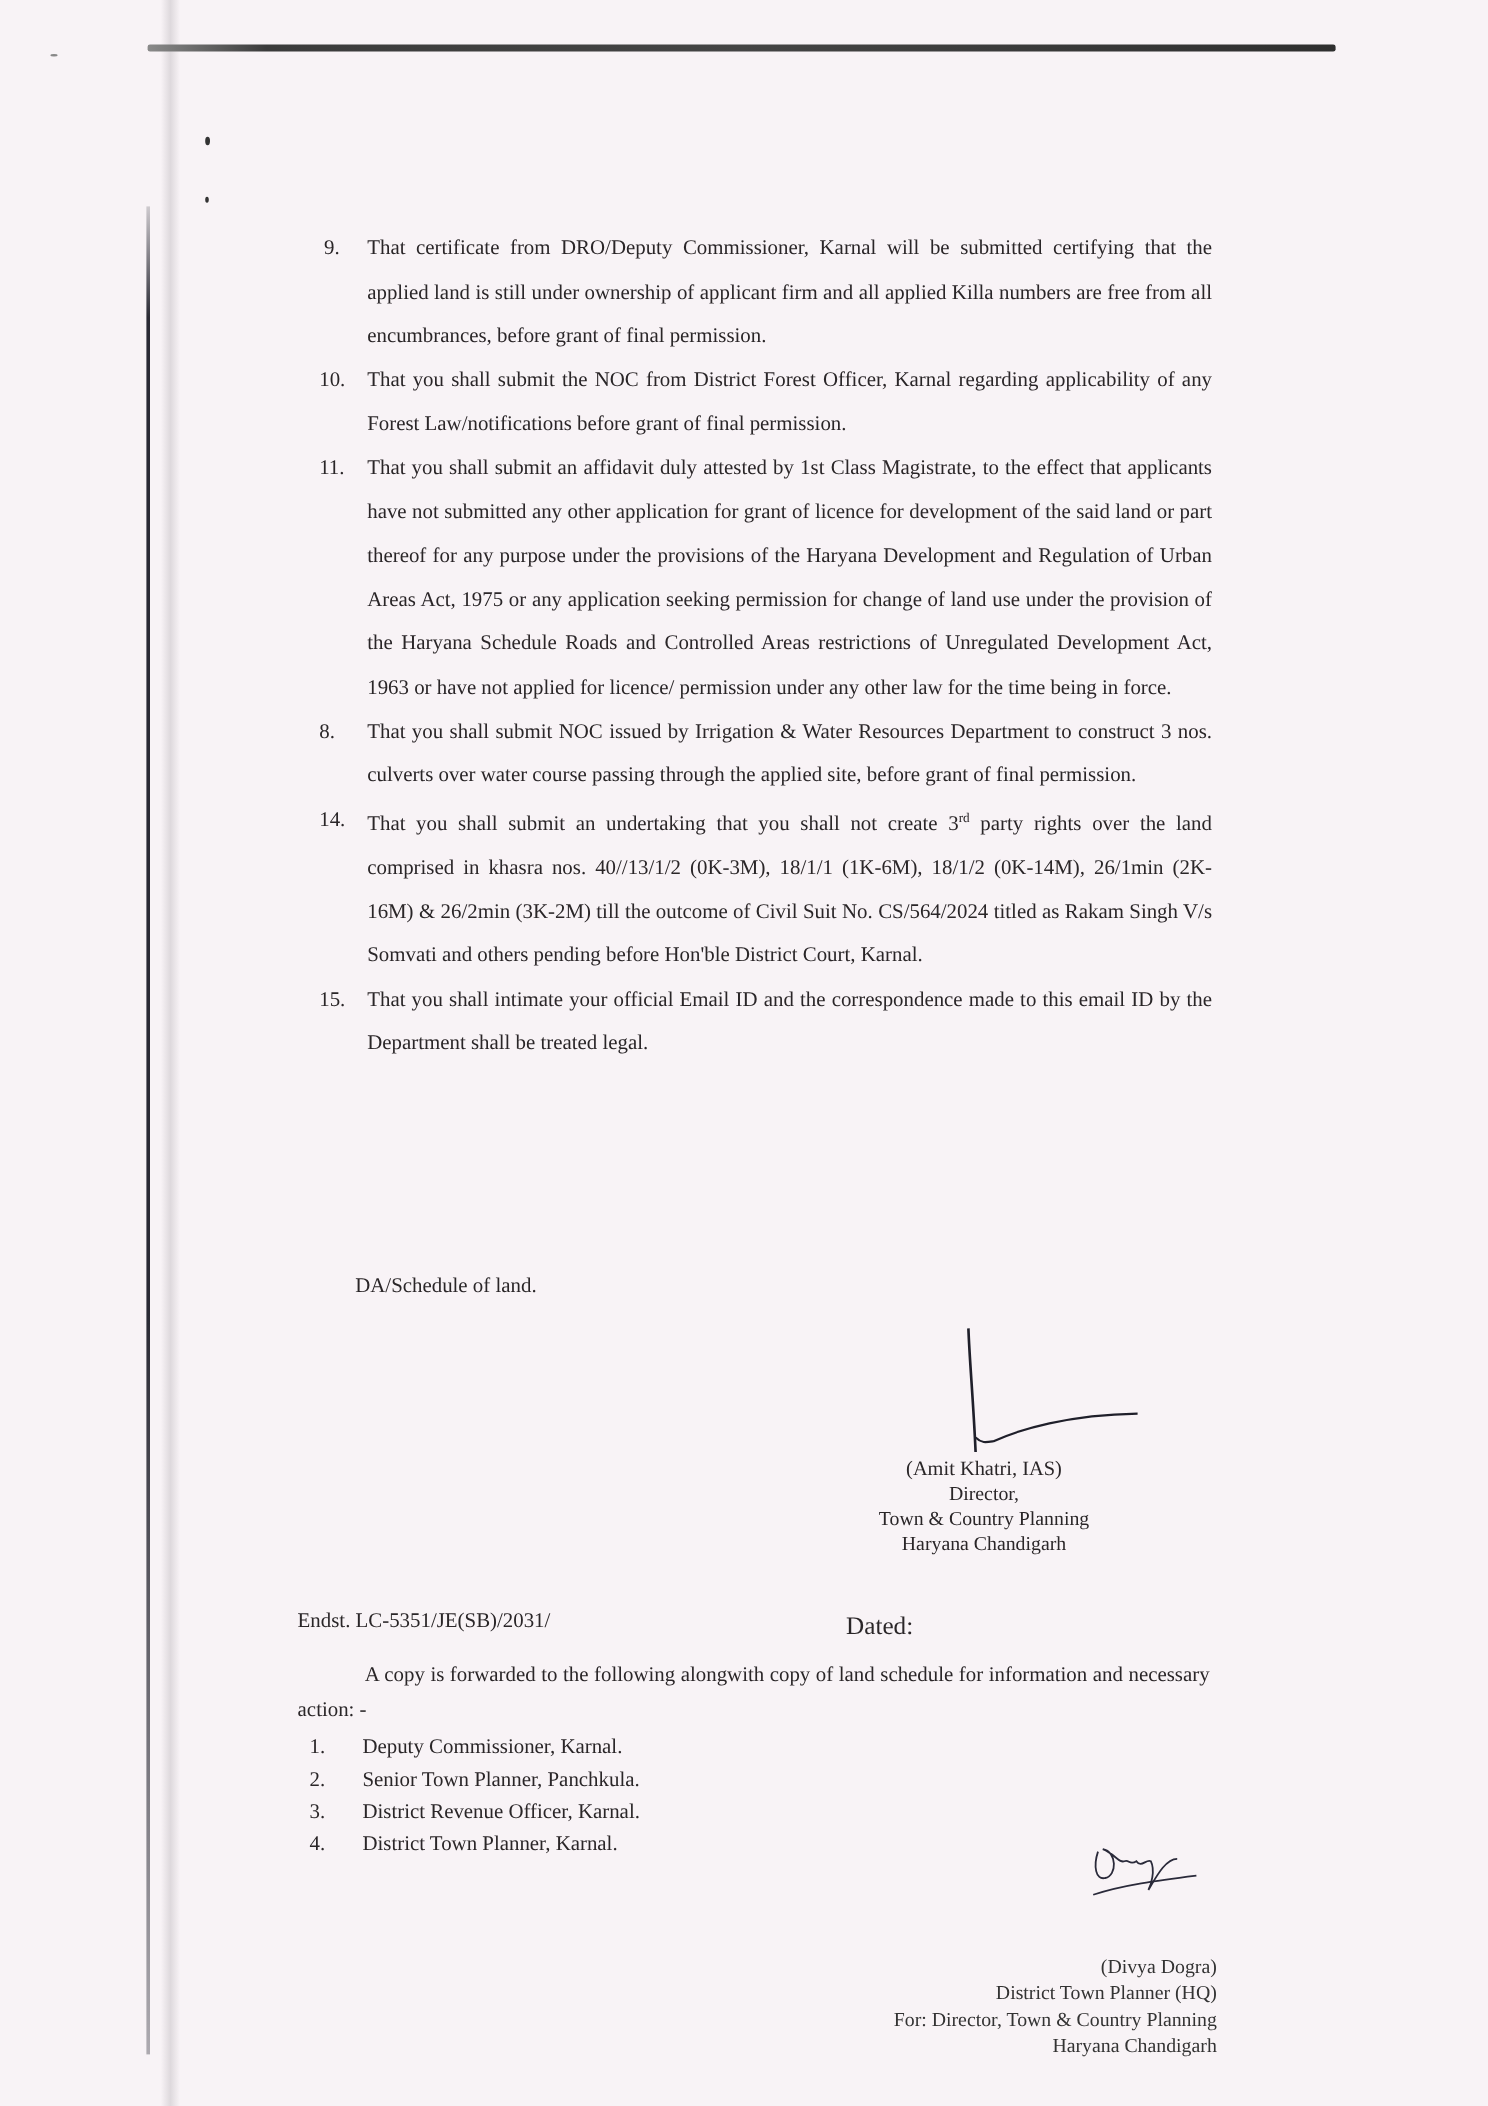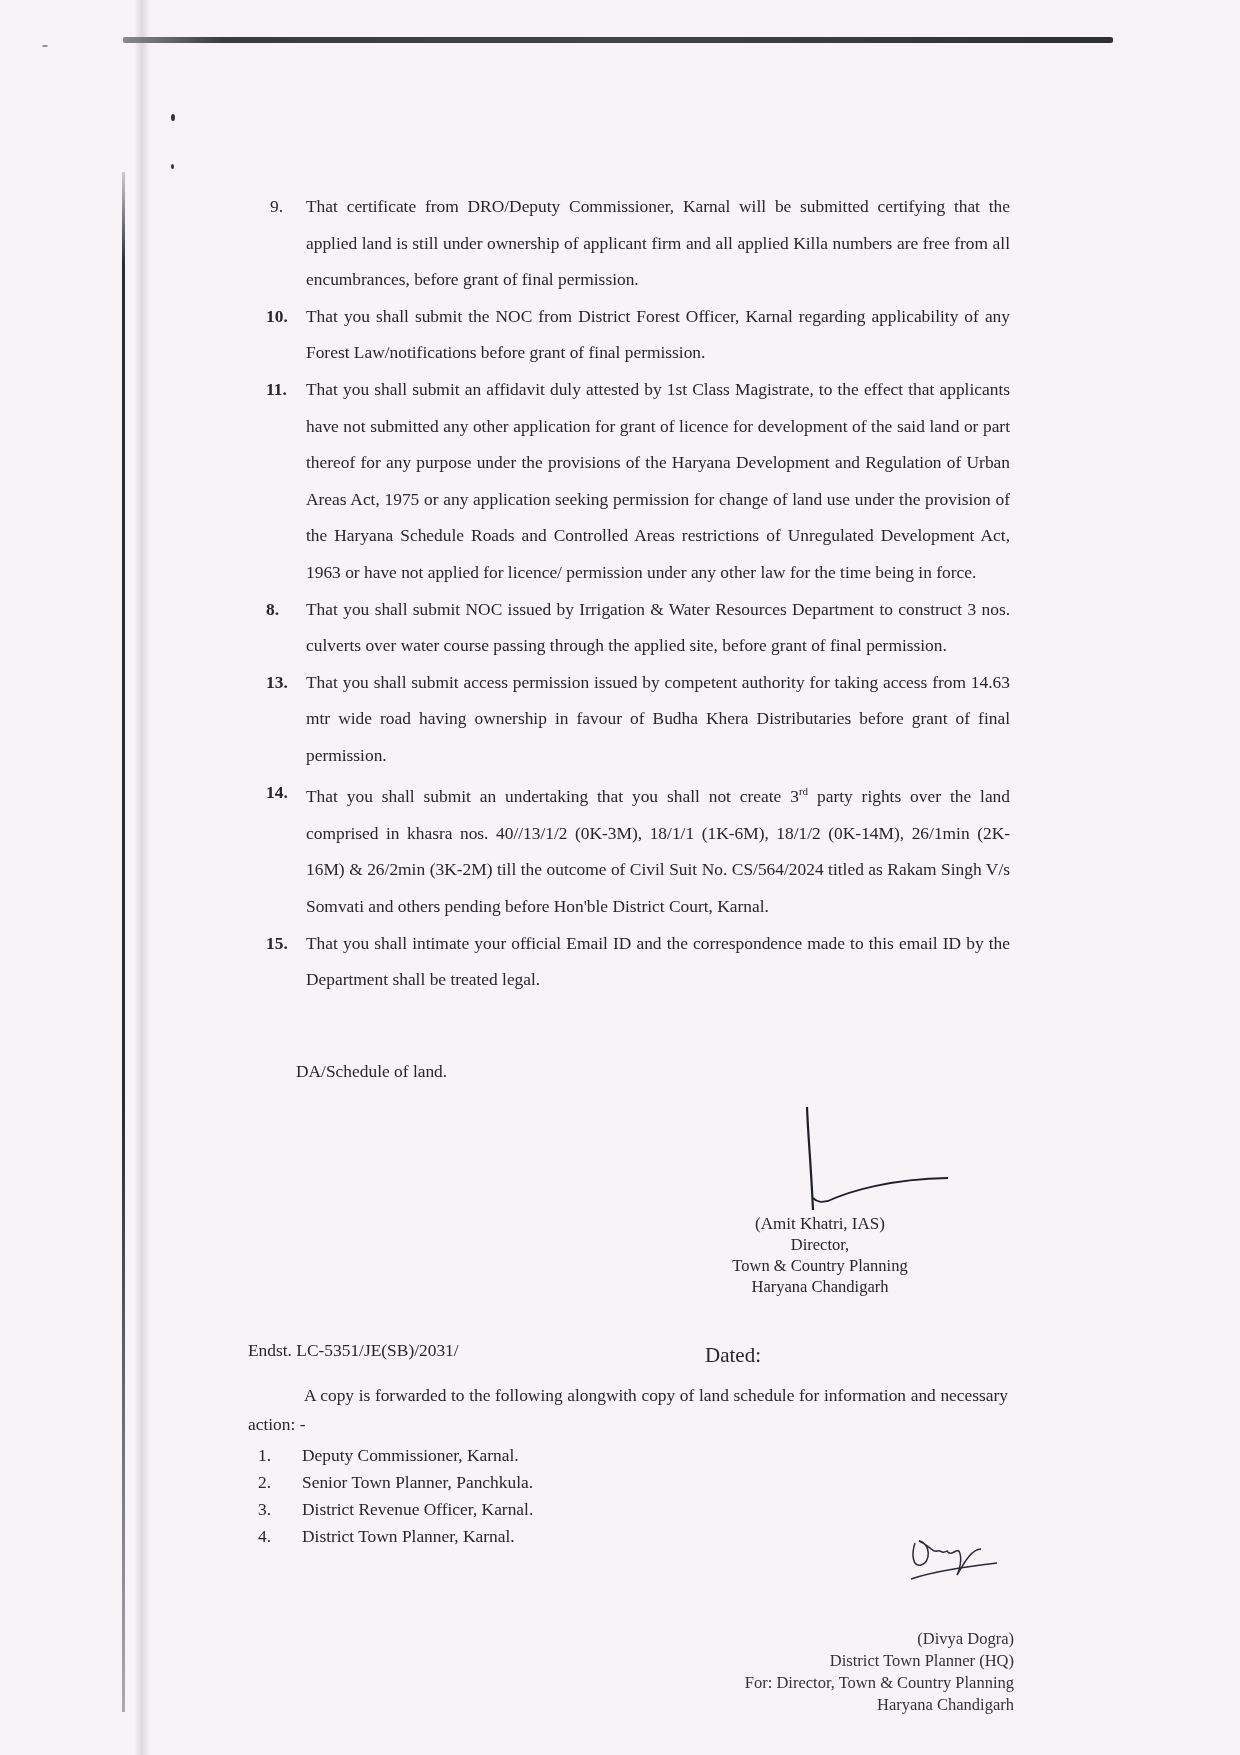--- a/index.html
+++ b/index.html
@@ -22,21 +22,21 @@
       position: absolute; left: 122px; top: 172px; width: 3px; height: 1540px;
       background: linear-gradient(to bottom, rgba(40,40,50,0.2), #2a2a34 6%, #2a2a34 60%, rgba(60,60,70,0.4) 100%);
     }
     .speck { position: absolute; background: #333; border-radius: 50%; }
     .conditions { position: absolute; left: 270px; top: 188px; width: 740px; }
     .cond {
       position: relative; font-size: 17.4px; line-height: 36.6px; text-align: justify;
       padding-left: 36px;
     }
     .cond .num { position: absolute; left: 0; top: 0; }
-    .cond .num.two { left: -4px; font-weight: bold; }
+    .cond .num.two { left: -4px; }
     .da { position: absolute; left: 248px; top: 1061px; font-size: 17.4px; margin-left: 48px; }
     .sig1 { position: absolute; left: 780px; top: 1105px; width: 170px; height: 110px; }
     .sig1-block {
       position: absolute; left: 700px; top: 1213px; width: 240px; text-align: center;
       font-size: 16.5px; line-height: 21px;
     }
     .sig1-block .name { font-size: 17px; }
     .endst { position: absolute; left: 248px; top: 1340px; font-size: 17.4px; }
     .dated { position: absolute; left: 677px; top: 1343px; font-size: 21px; margin-left: 28px; }
     .forward {
@@ -71,24 +71,20 @@
     <span class="num two">10.</span>
     <span>That you shall submit the NOC from District Forest Officer, Karnal regarding applicability of any Forest Law/notifications before grant of final permission.</span>
   </div>
   <div class="cond">
     <span class="num two">11.</span>
     <span>That you shall submit an affidavit duly attested by 1st Class Magistrate, to the effect that applicants have not submitted any other application for grant of licence for development of the said land or part thereof for any purpose under the provisions of the Haryana Development and Regulation of Urban Areas Act, 1975 or any application seeking permission for change of land use under the provision of the Haryana Schedule Roads and Controlled Areas restrictions of Unregulated Development Act, 1963 or have not applied for licence/ permission under any other law for the time being in force.</span>
   </div>
   <div class="cond">
     <span class="num two">8.</span>
     <span>That you shall submit NOC issued by Irrigation &amp; Water Resources Department to construct 3 nos. culverts over water course passing through the applied site, before grant of final permission.</span>
-  </div>
-  <div class="cond">
-    <span class="num two">13.</span>
-    <span>That you shall submit access permission issued by competent authority for taking access from 14.63 mtr wide road having ownership in favour of Budha Khera Distributaries before grant of final permission.</span>
   </div>
   <div class="cond">
     <span class="num two">14.</span>
     <span><span>That you shall submit an undertaking that you shall not create 3</span><sup style="font-size:11px;">rd</sup><span> party rights over the land comprised in khasra nos. 40//13/1/2 (0K-3M), 18/1/1 (1K-6M), 18/1/2 (0K-14M), 26/1min (2K-16M) &amp; 26/2min (3K-2M) till the outcome of Civil Suit No. CS/564/2024 titled as Rakam Singh V/s Somvati and others pending before Hon'ble District Court, Karnal.</span></span>
   </div>
   <div class="cond">
     <span class="num two">15.</span>
     <span>That you shall intimate your official Email ID and the correspondence made to this email ID by the Department shall be treated legal.</span>
   </div>
 </div>

